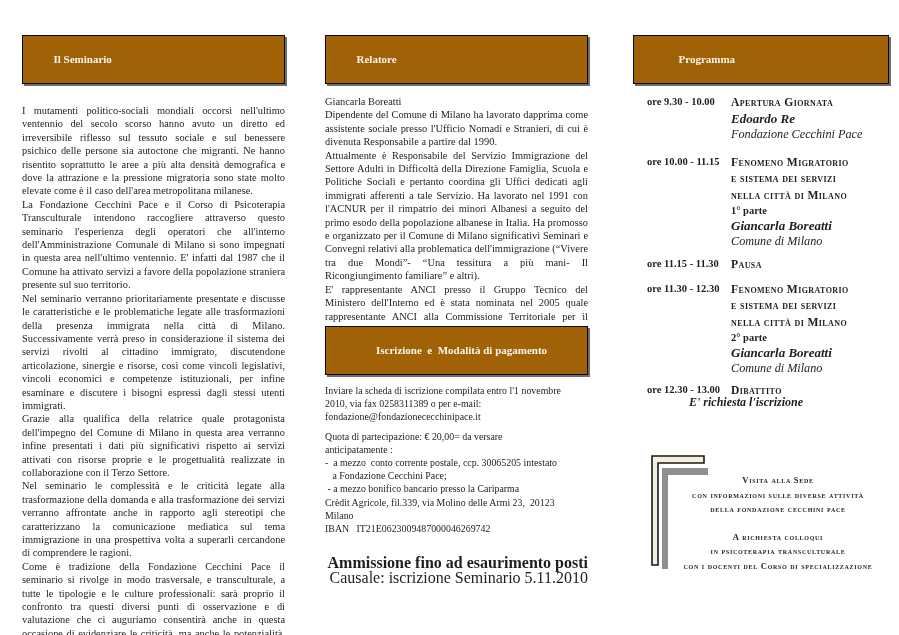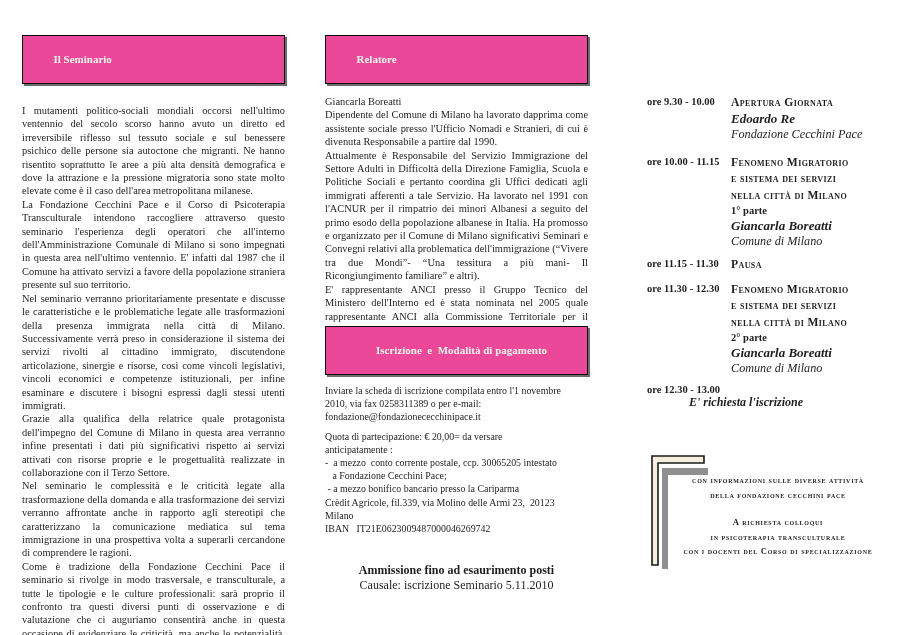--- a/index.html
+++ b/index.html
@@ -14,21 +14,21 @@
   .page{position:absolute;inset:0;background:#fff;}
 
   
   .col{position:absolute;top:35px;}
   .col-1{left:22px;width:263px;}
   .col-2{left:325px;width:263px;}
   .col-3{left:633px;width:256px;height:580px;}
 
   
   .bar{
-    background:#ec4899;
+    background:#a16207;
     border:1.5px solid #0a0a0a;
     box-shadow:2px 2px 0 rgba(60,60,60,.75);
     color:#f7f7ea;
     font-weight:bold;
     font-size:11px;
     line-height:15px;
     padding:1px 4px 1px 14px;
     white-space:pre-wrap;
   }
   .bar-indent{padding-left:28px;}
@@ -41,21 +41,21 @@
     text-align:justify;
   }
   .bodytext p{margin:0;}
   .col-2 .bodytext{margin-top:11px;}
 
   
   .iscrizione{position:absolute;left:0;right:0;top:291px;}
   .isc-lines{margin-top:9px;font-size:9.9px;line-height:13.2px;}
   .isc-line{white-space:pre-wrap;}
   .isc-gap{height:6px;}
-  .isc-center{margin-top:28px;text-align:center;font-size:12px;line-height:15px;}
+  .isc-center{margin-top:20px;text-align:right;font-size:16px;line-height:15px;}
   .isc-center .b{font-weight:bold;}
 
   
   .prow{position:absolute;left:8px;right:0;margin-top:20px;}
   .ptime{
     position:absolute;left:6px;top:1px;
     font-weight:bold;font-size:10.5px;white-space:nowrap;
   }
   .pdetail{margin-left:90px;}
   .ptitle{
@@ -130,20 +130,23 @@
         <div class="isc-line">IBAN   IT21E0623009487000046269742</div>
       </div>
       <div class="isc-center">
         <div class="b">Ammissione fino ad esaurimento posti</div>
         <div>Causale: iscrizione Seminario 5.11.2010</div>
       </div>
     </div>
   </section>
 
   <section class="col col-3">
+    <div class="bar bar-indent">
+      <span>Programma</span>
+    </div>
 
     <div class="prow" style="top:40px">
       <div class="ptime">ore 9.30 - 10.00</div>
       <div class="pdetail">
         <div class="ptitle">Apertura Giornata</div>
         <div class="pspeaker">Edoardo Re</div>
         <div class="porg">Fondazione Cecchini Pace</div>
       </div>
     </div>
 
@@ -173,32 +176,36 @@
         <div class="ptitle">e sistema dei servizi</div>
         <div class="ptitle">nella città di Milano</div>
         <div class="ppart">2° parte</div>
         <div class="pspeaker">Giancarla Boreatti</div>
         <div class="porg">Comune di Milano</div>
       </div>
     </div>
 
     <div class="prow" style="top:328px">
       <div class="ptime">ore 12.30 - 13.00</div>
+      <div class="pdetail">
+        <div class="ptitle">Dibattito</div>
+      </div>
     </div>
 
     <div class="pnote">E' richiesta l'iscrizione</div>
 
     <div class="pfooter">
       <span class="bracket">
         <svg width="70" height="118" viewBox="0 0 70 118" xmlns="http://www.w3.org/2000/svg">
           <path d="M11 3 H63 V10 H17 V112 H11 Z" fill="#f4efdc" stroke="#1a1a1a" stroke-width="1.6"></path>
           <path d="M21 15 H67 V22 H27 V116 H21 Z" fill="#8f8f8f"></path>
         </svg>
       </span>
       <div class="pfooter-text">
+        <div>Visita alla Sede</div>
         <div>con informazioni sulle diverse attività</div>
         <div>della fondazione cecchini pace</div>
         <div class="pfooter-gap"></div>
         <div>A richiesta colloqui</div>
         <div>in psicoterapia transculturale</div>
         <div>con i docenti del Corso di specializzazione</div>
       </div>
     </div>
   </section>
 

